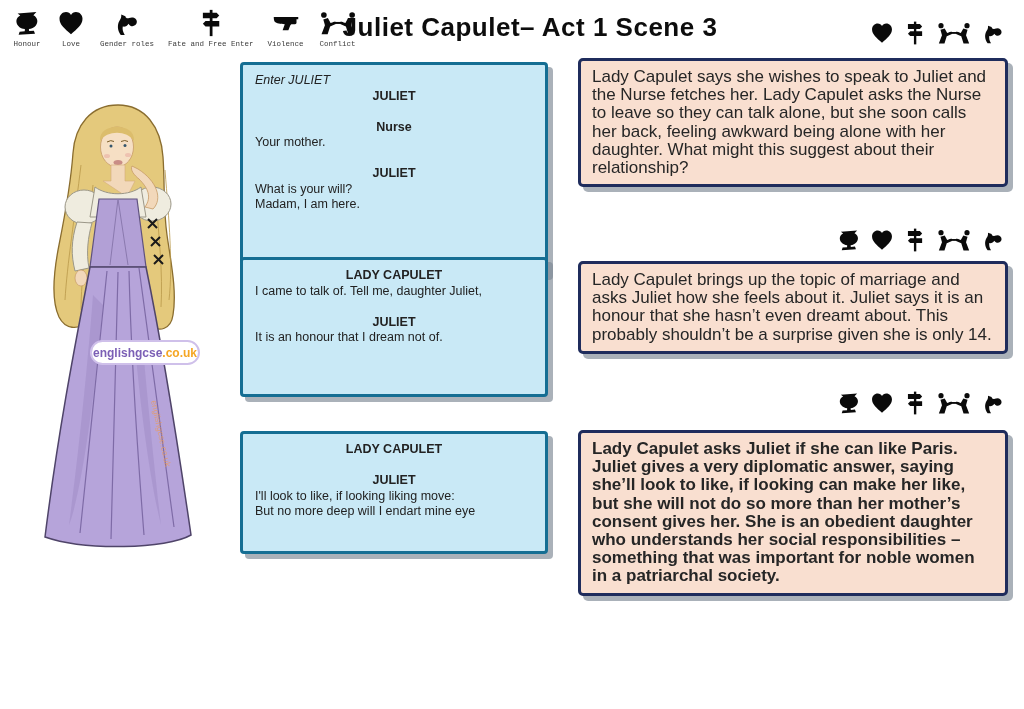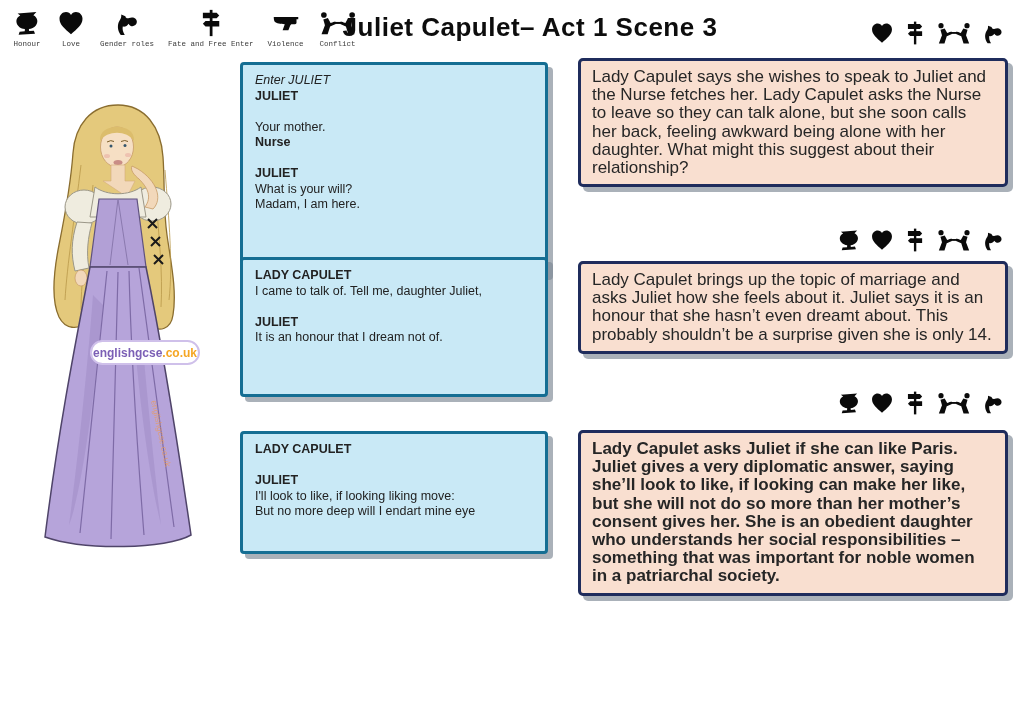--- a/index.html
+++ b/index.html
@@ -31,21 +31,21 @@
   .quote-box{
     position:absolute;left:240px;width:308px;box-sizing:border-box;
     background:#c9e9f6;border:3px solid #156e93;border-radius:4px;
     box-shadow:5px 5px 0 rgba(125,135,148,0.65);
     padding:8px 12px;font-size:12.5px;line-height:15.5px;color:#222222;
   }
   .q-0{top:62px;height:213px;}
   .q-1{top:257px;height:140px;}
   .q-2{top:431px;height:123px;}
   .qline{white-space:pre-wrap;}
-  .qline.bold{font-weight:bold;}
+  .qline.bold{font-weight:bold;text-align:center;}
   .qline.italic{font-style:italic;}
   
   .analysis-box{
     position:absolute;left:578px;width:430px;box-sizing:border-box;
     background:#f9dfd0;border:3.5px solid #1f2c5c;border-radius:5px;
     box-shadow:5px 5px 0 rgba(125,135,148,0.65);
     padding:7px 11px;font-size:17px;line-height:18.2px;color:#262626;
   }
   .a-0{top:58px;min-height:104px;}
   .a-1{top:261px;min-height:77px;}
@@ -177,22 +177,22 @@
       </svg>
       <svg class="ticon">
         <use href="#sym-flex-arm" xlink:href="#sym-flex-arm"></use>
       </svg>
     </div>
 
   <div class="quote-box q-0">
       <div class="qline italic">Enter JULIET</div>
       <div class="qline bold">JULIET</div>
       <div class="qline blank">&nbsp;</div>
+      <div class="qline bold">Nurse</div>
       <div class="qline normal">Your mother.</div>
-      <div class="qline bold">Nurse</div>
       <div class="qline blank">&nbsp;</div>
       <div class="qline bold">JULIET</div>
       <div class="qline normal">What is your will?</div>
       <div class="qline normal">Madam, I am here.</div>
     </div>
   <div class="quote-box q-1">
       <div class="qline bold">LADY CAPULET</div>
       <div class="qline normal">I came to talk of. Tell me, daughter Juliet,</div>
       <div class="qline blank">&nbsp;</div>
       <div class="qline bold">JULIET</div>

